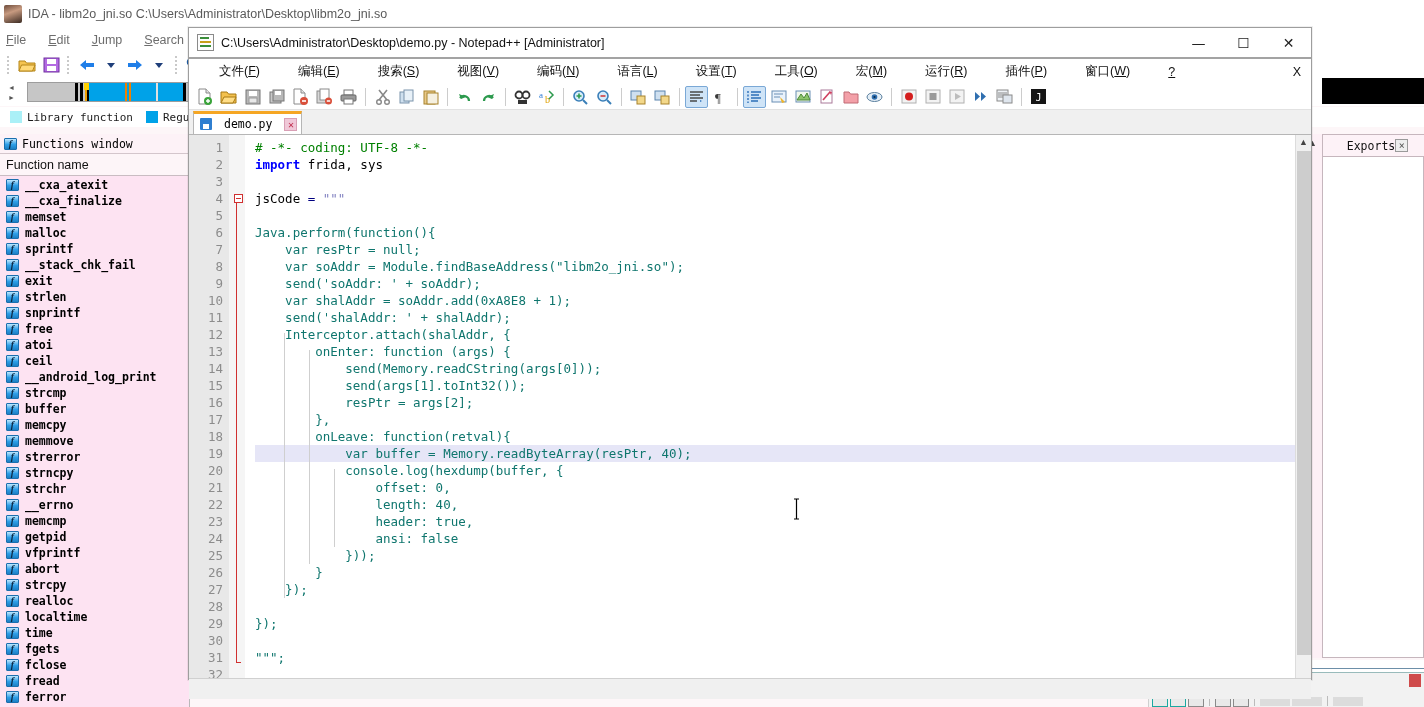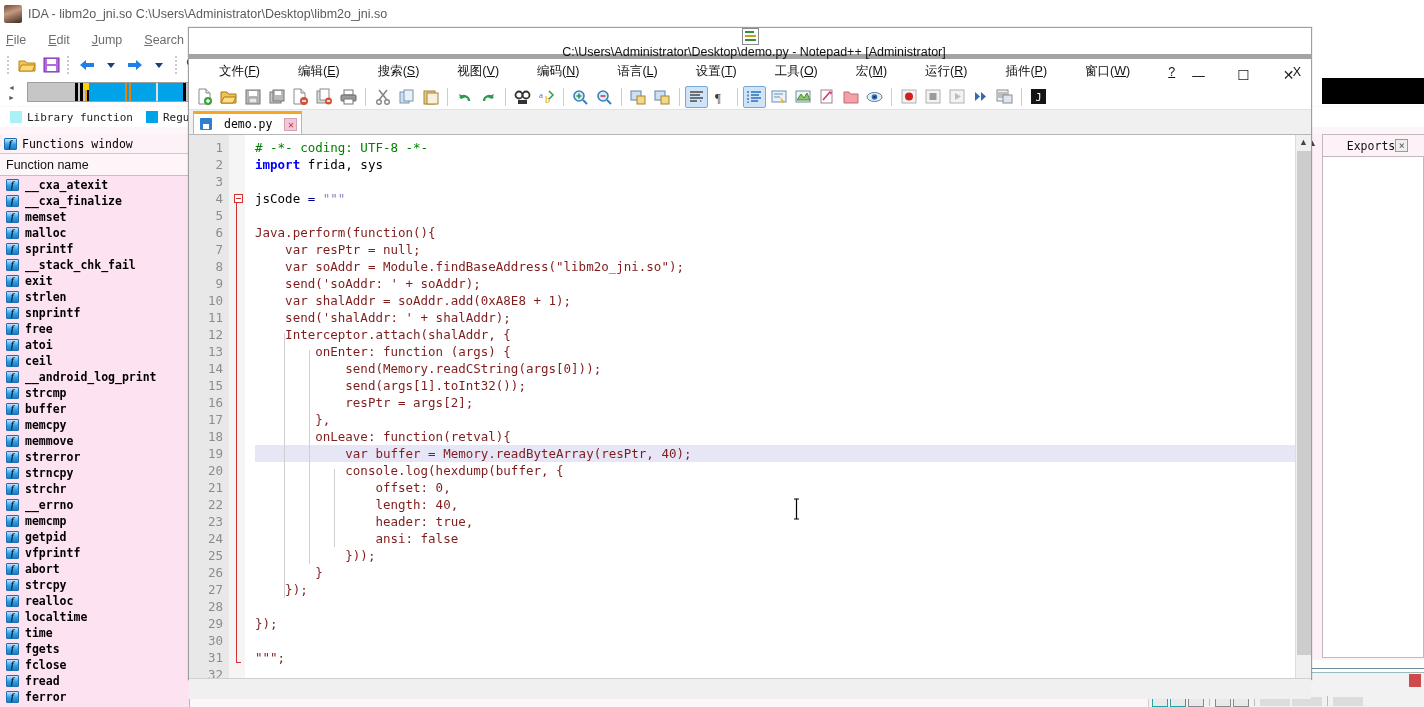--- a/index.html
+++ b/index.html
@@ -165,22 +165,21 @@
 
   
   #npp {
     position: absolute; left: 188px; top: 27px; width: 1124px; height: 653px;
     background: #f4f4f4; border: 1px solid #9e9e9e;
     box-shadow: 0 0 0 1px rgba(0,0,0,0.06);
   }
   #npp-title {
     height: 31px; background: #ffffff;
     display: flex; align-items: center; padding-left: 8px;
-    border-bottom: 5px solid #a3a3a3;
-    flex-direction: column;
+    border-bottom: 2px solid #a3a3a3;
   }
   #npp-icon {
     width: 17px; height: 17px; flex: 0 0 17px; margin-right: 7px;
     background: #fdfdfd; border: 1px solid #8a8a8a; position: relative;
   }
   #npp-icon::before {
     content: ""; position: absolute; left: 2px; top: 2px; width: 9px; height: 2px; background: #3a8d3a;
   }
   #npp-icon::after {
     content: ""; position: absolute; left: 2px; top: 6px; width: 11px; height: 2px; background: #c8a01a;
@@ -277,21 +276,21 @@
     position: absolute; left: 7px; width: 1px; background: #d03030;
   }
   .fold-tail {
     position: absolute; left: 7px; width: 5px; height: 1px; background: #d03030;
   }
 
   
   .c-com { color: #008000; }
   .c-kw  { color: #0000ff; font-weight: bold; }
   .c-plain { color: #000000; }
-  .c-js  { color: #7f1d1d; }
+  .c-js  { color: #0f766e; }
   .c-op  { color: #000080; }
   .c-dq  { color: #8080c0; }
 
   
   .iguide {
     position: absolute; width: 1px; background: #cfcfcf; top: 0;
   }
 
   
   #ibeam {

